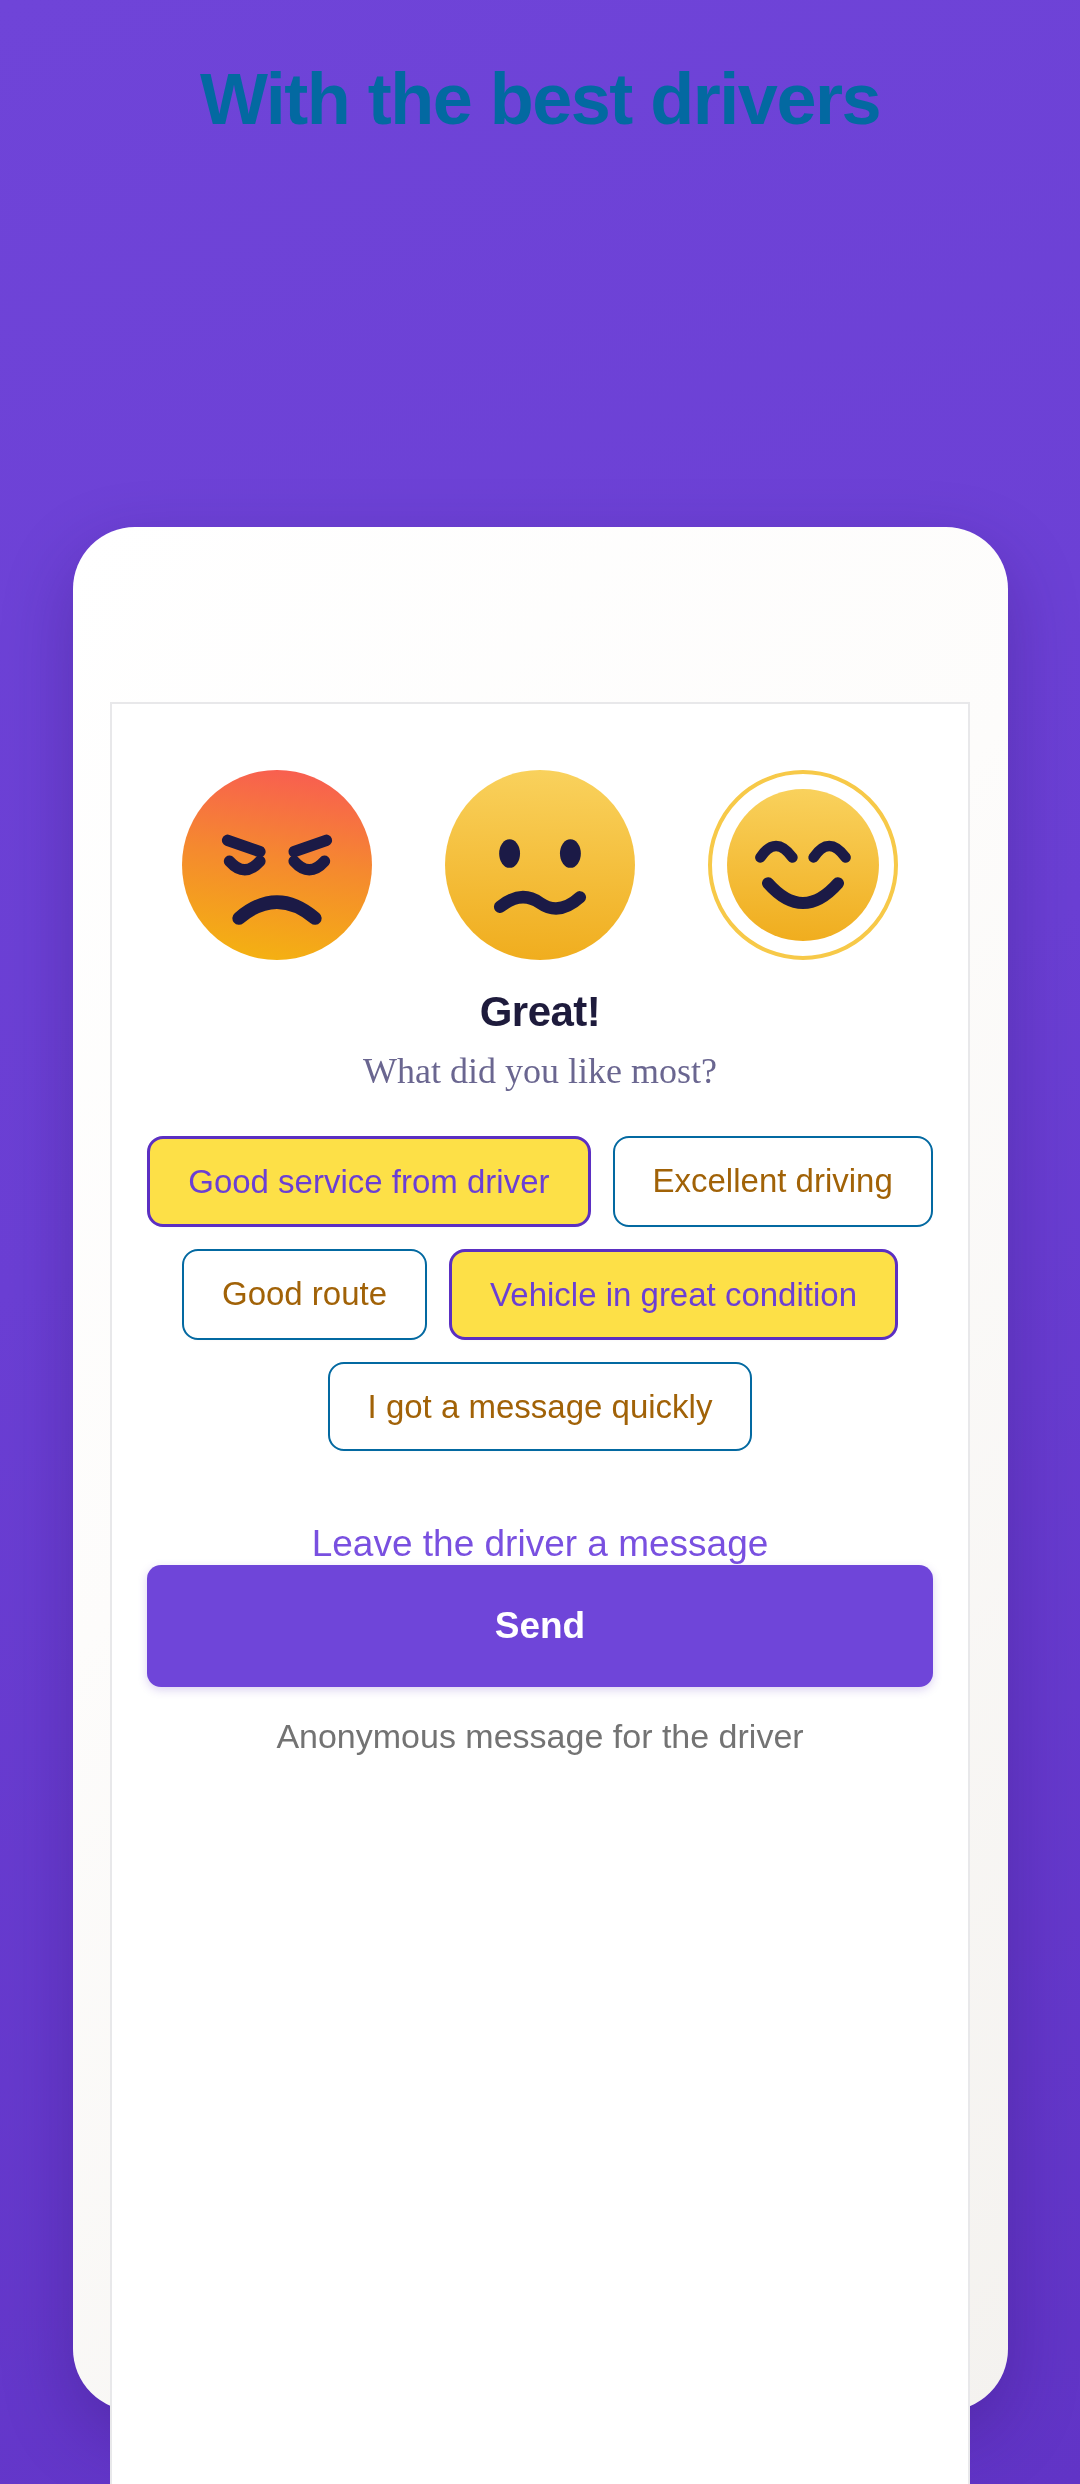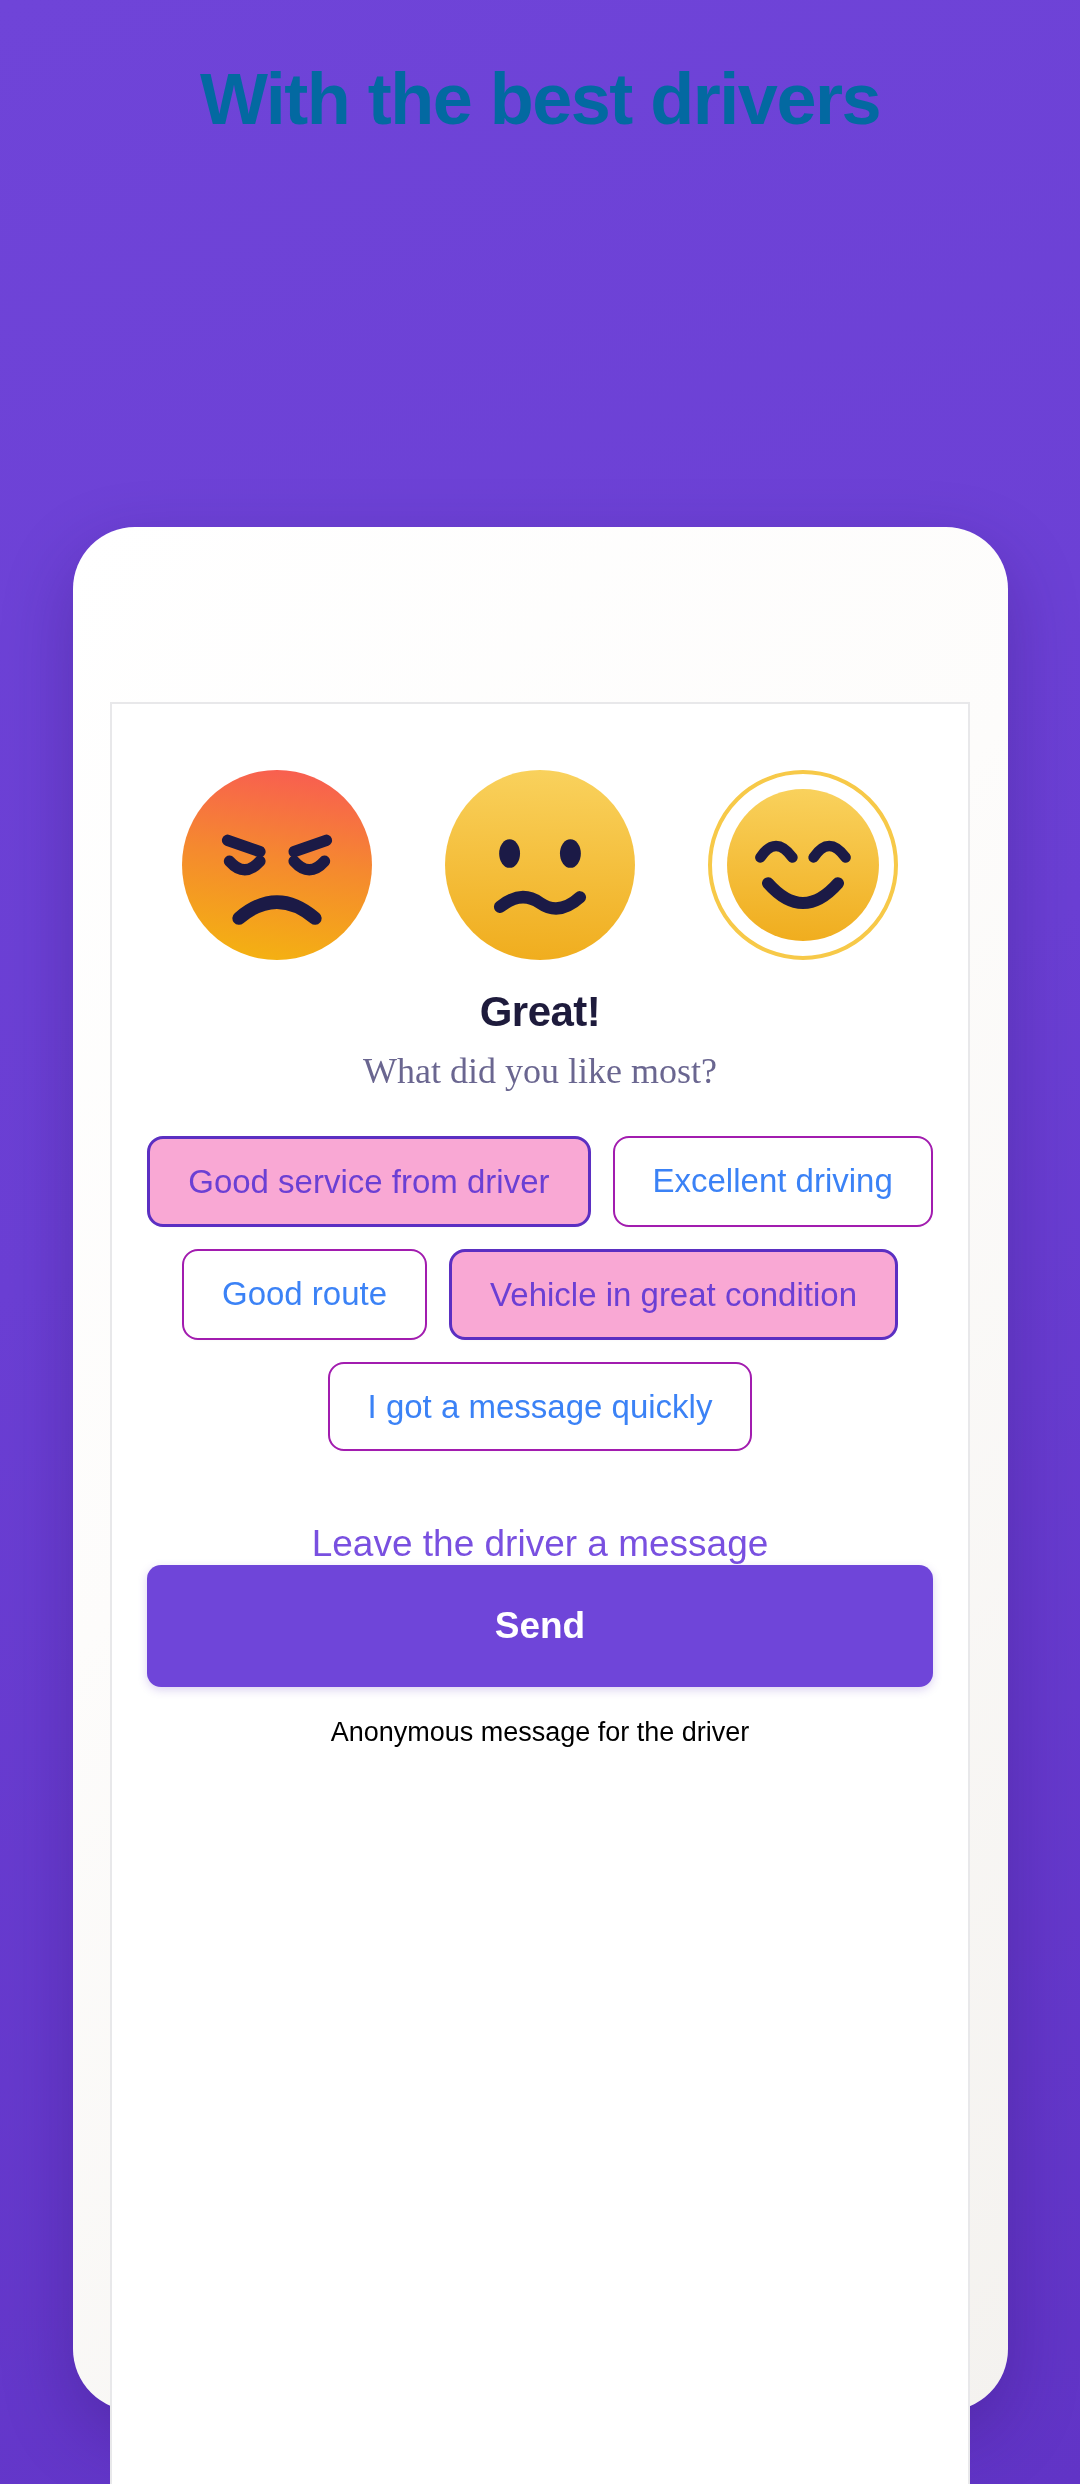--- a/index.html
+++ b/index.html
@@ -96,28 +96,28 @@
     display:flex;
     flex-wrap:wrap;
     justify-content:center;
     gap:22px 22px;
   }
   .chip {
     font-size:33px;
     padding:26px 38px;
     border-radius:16px;
     background:#FFFFFF;
-    border:2px solid #a21caf;
-    color:#3b82f6;
+    border:2px solid #0369a1;
+    color:#a16207;
     white-space:nowrap;
     line-height:1;
     box-shadow:0 1px 2px rgba(0,0,0,0.02);
   }
   .chip.selected {
-    background:#f9a8d4;
+    background:#fde047;
     border:3px solid #5B2FC2;
     color:#6B3FD4;
   }
 
   
   .msg-link {
     margin-top:72px;
     font-size:37px;
     color:#7950E0;
     font-weight:normal;
@@ -136,22 +136,22 @@
     font-family:"Liberation Sans", sans-serif;
     display:flex;
     align-items:center;
     justify-content:center;
     box-shadow:0 3px 10px rgba(90,50,190,0.22);
   }
 
   
   .footer-note {
     margin-top:30px;
-    font-size:27px;
-    color:#000000;
+    font-size:34px;
+    color:#737373;
   }
 </style>
 </head>
 <body>
 
 <div class="headline">With the best drivers</div>
 
 <div class="phone"></div>
 
 <div class="screen">

